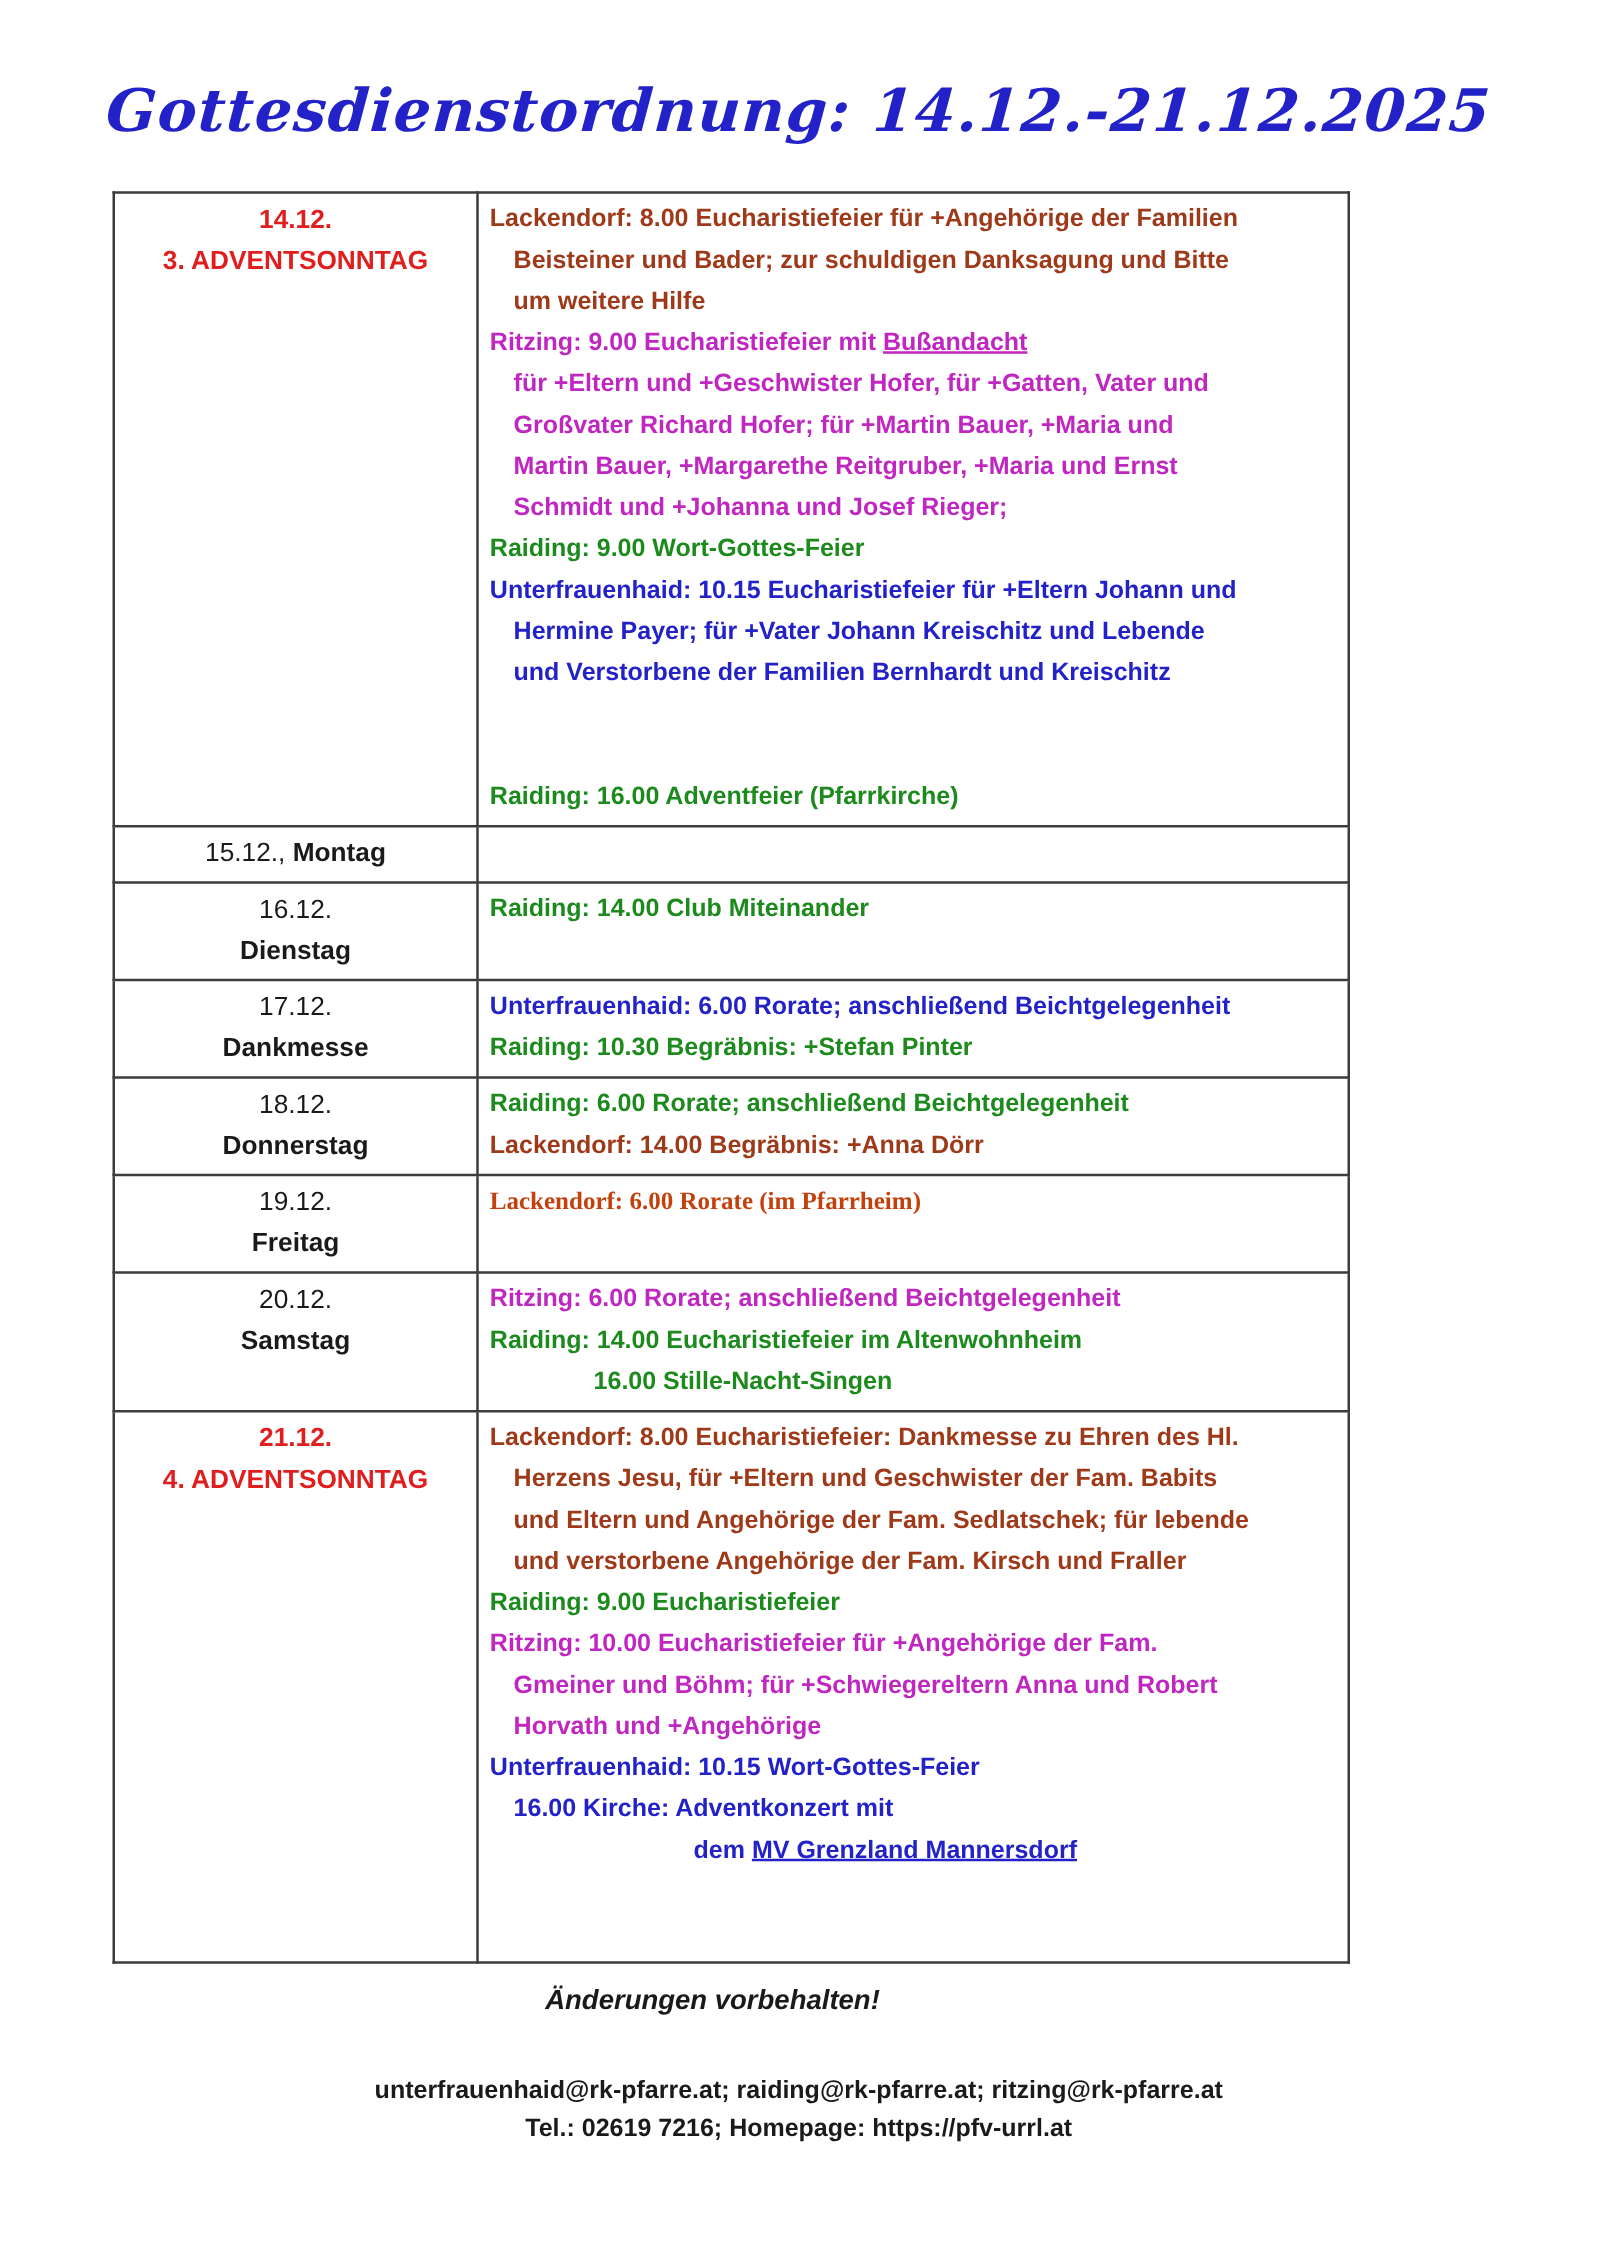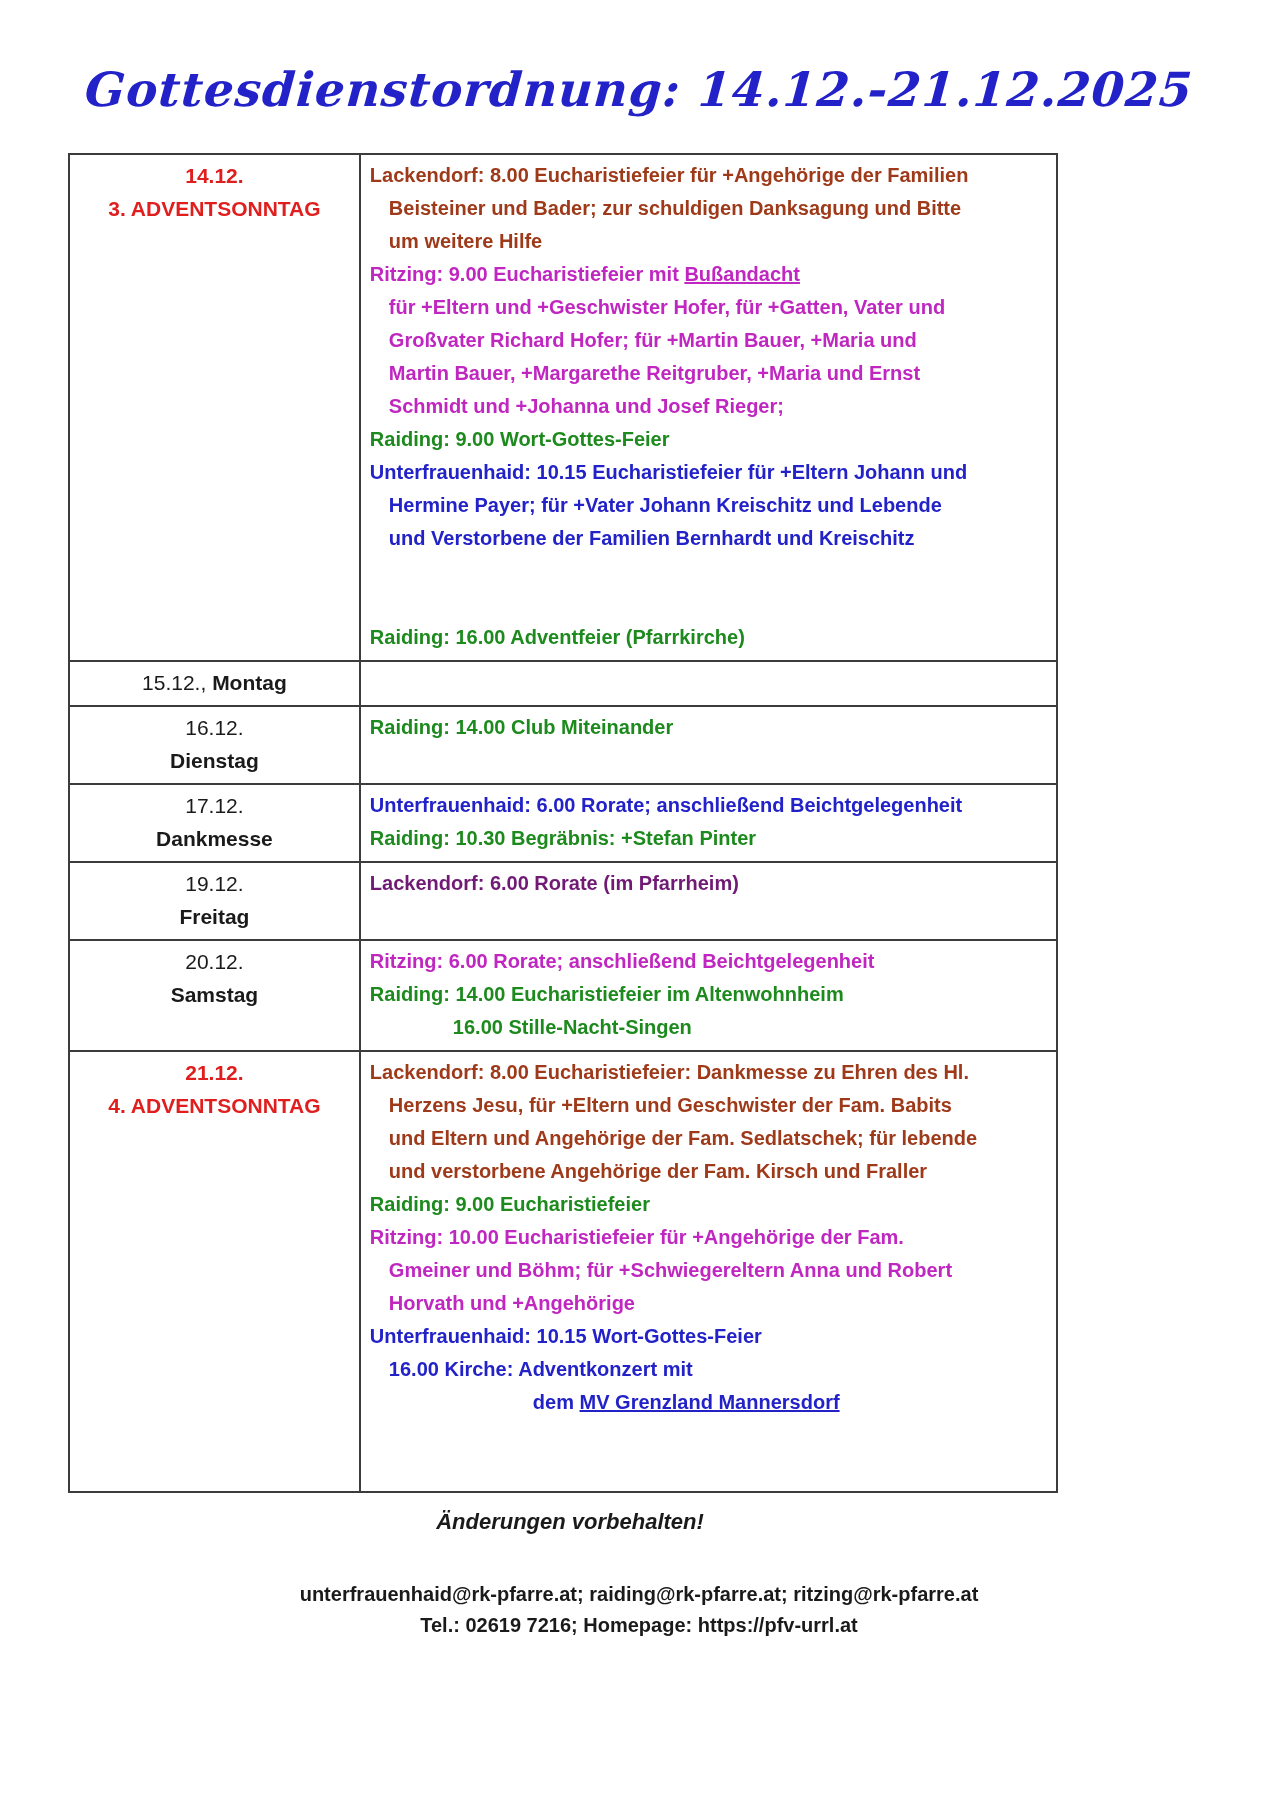--- a/index.html
+++ b/index.html
@@ -19,21 +19,21 @@
     font-weight: 800;
     font-size: 47px;
     letter-spacing: 1px;
     transform: skewX(-4deg);
     margin-bottom: 36px;
     white-space: nowrap;
   }
 
   table.schedule {
     border-collapse: collapse;
-    margin-left: 68px;
+    margin-left: 90px;
     width: 990px;
     table-layout: fixed;
   }
   table.schedule td {
     border: 2px solid #3c3c3c;
     vertical-align: top;
     padding: 4px 4px 6px 4px;
   }
   td.date-cell { width: 252px; text-align: center; }
   td.entry-cell { width: 604px; }
@@ -108,25 +108,35 @@
             <div class="line date-line" style="color: rgb(26, 26, 26);"><span class="reg">17.12.</span></div>
             <div class="line date-line" style="color: rgb(26, 26, 26);"><span>Dankmesse</span></div>
           </td>
           <td class="entry-cell">
             <div class="line entry-line" style="color: rgb(34, 34, 200); padding-left: 5px;"><span>Unterfrauenhaid: 6.00 Rorate; anschließend Beichtgelegenheit</span></div>
             <div class="line entry-line" style="color: rgb(29, 138, 29); padding-left: 5px;"><span>Raiding: 10.30 Begräbnis: +Stefan Pinter</span></div>
           </td>
         </tr>
         <tr>
           <td class="date-cell">
+            <div class="line date-line" style="color: rgb(26, 26, 26);"><span class="reg">18.12.</span></div>
+            <div class="line date-line" style="color: rgb(26, 26, 26);"><span>Donnerstag</span></div>
+          </td>
+          <td class="entry-cell">
+            <div class="line entry-line" style="color: rgb(29, 138, 29); padding-left: 5px;"><span>Raiding: 6.00 Rorate; anschließend Beichtgelegenheit</span></div>
+            <div class="line entry-line" style="color: rgb(158, 58, 25); padding-left: 5px;"><span>Lackendorf: 14.00 Begräbnis: +Anna Dörr</span></div>
+          </td>
+        </tr>
+        <tr>
+          <td class="date-cell">
             <div class="line date-line" style="color: rgb(26, 26, 26);"><span class="reg">19.12.</span></div>
             <div class="line date-line" style="color: rgb(26, 26, 26);"><span>Freitag</span></div>
           </td>
           <td class="entry-cell">
-            <div class="line entry-line" style="color: #701a75; padding-left: 5px;"><span>Lackendorf: 6.00 Rorate (im Pfarrheim)</span></div>
+            <div class="line entry-line" style="color: #c2410c; padding-left: 5px; font-family: Liberation Serif, serif;"><span>Lackendorf: 6.00 Rorate (im Pfarrheim)</span></div>
           </td>
         </tr>
         <tr>
           <td class="date-cell">
             <div class="line date-line" style="color: rgb(26, 26, 26);"><span class="reg">20.12.</span></div>
             <div class="line date-line" style="color: rgb(26, 26, 26);"><span>Samstag</span></div>
           </td>
           <td class="entry-cell">
             <div class="line entry-line" style="color: rgb(192, 38, 192); padding-left: 5px;"><span>Ritzing: 6.00 Rorate; anschließend Beichtgelegenheit</span></div>
             <div class="line entry-line" style="color: rgb(29, 138, 29); padding-left: 5px;"><span>Raiding: 14.00 Eucharistiefeier im Altenwohnheim</span></div>

